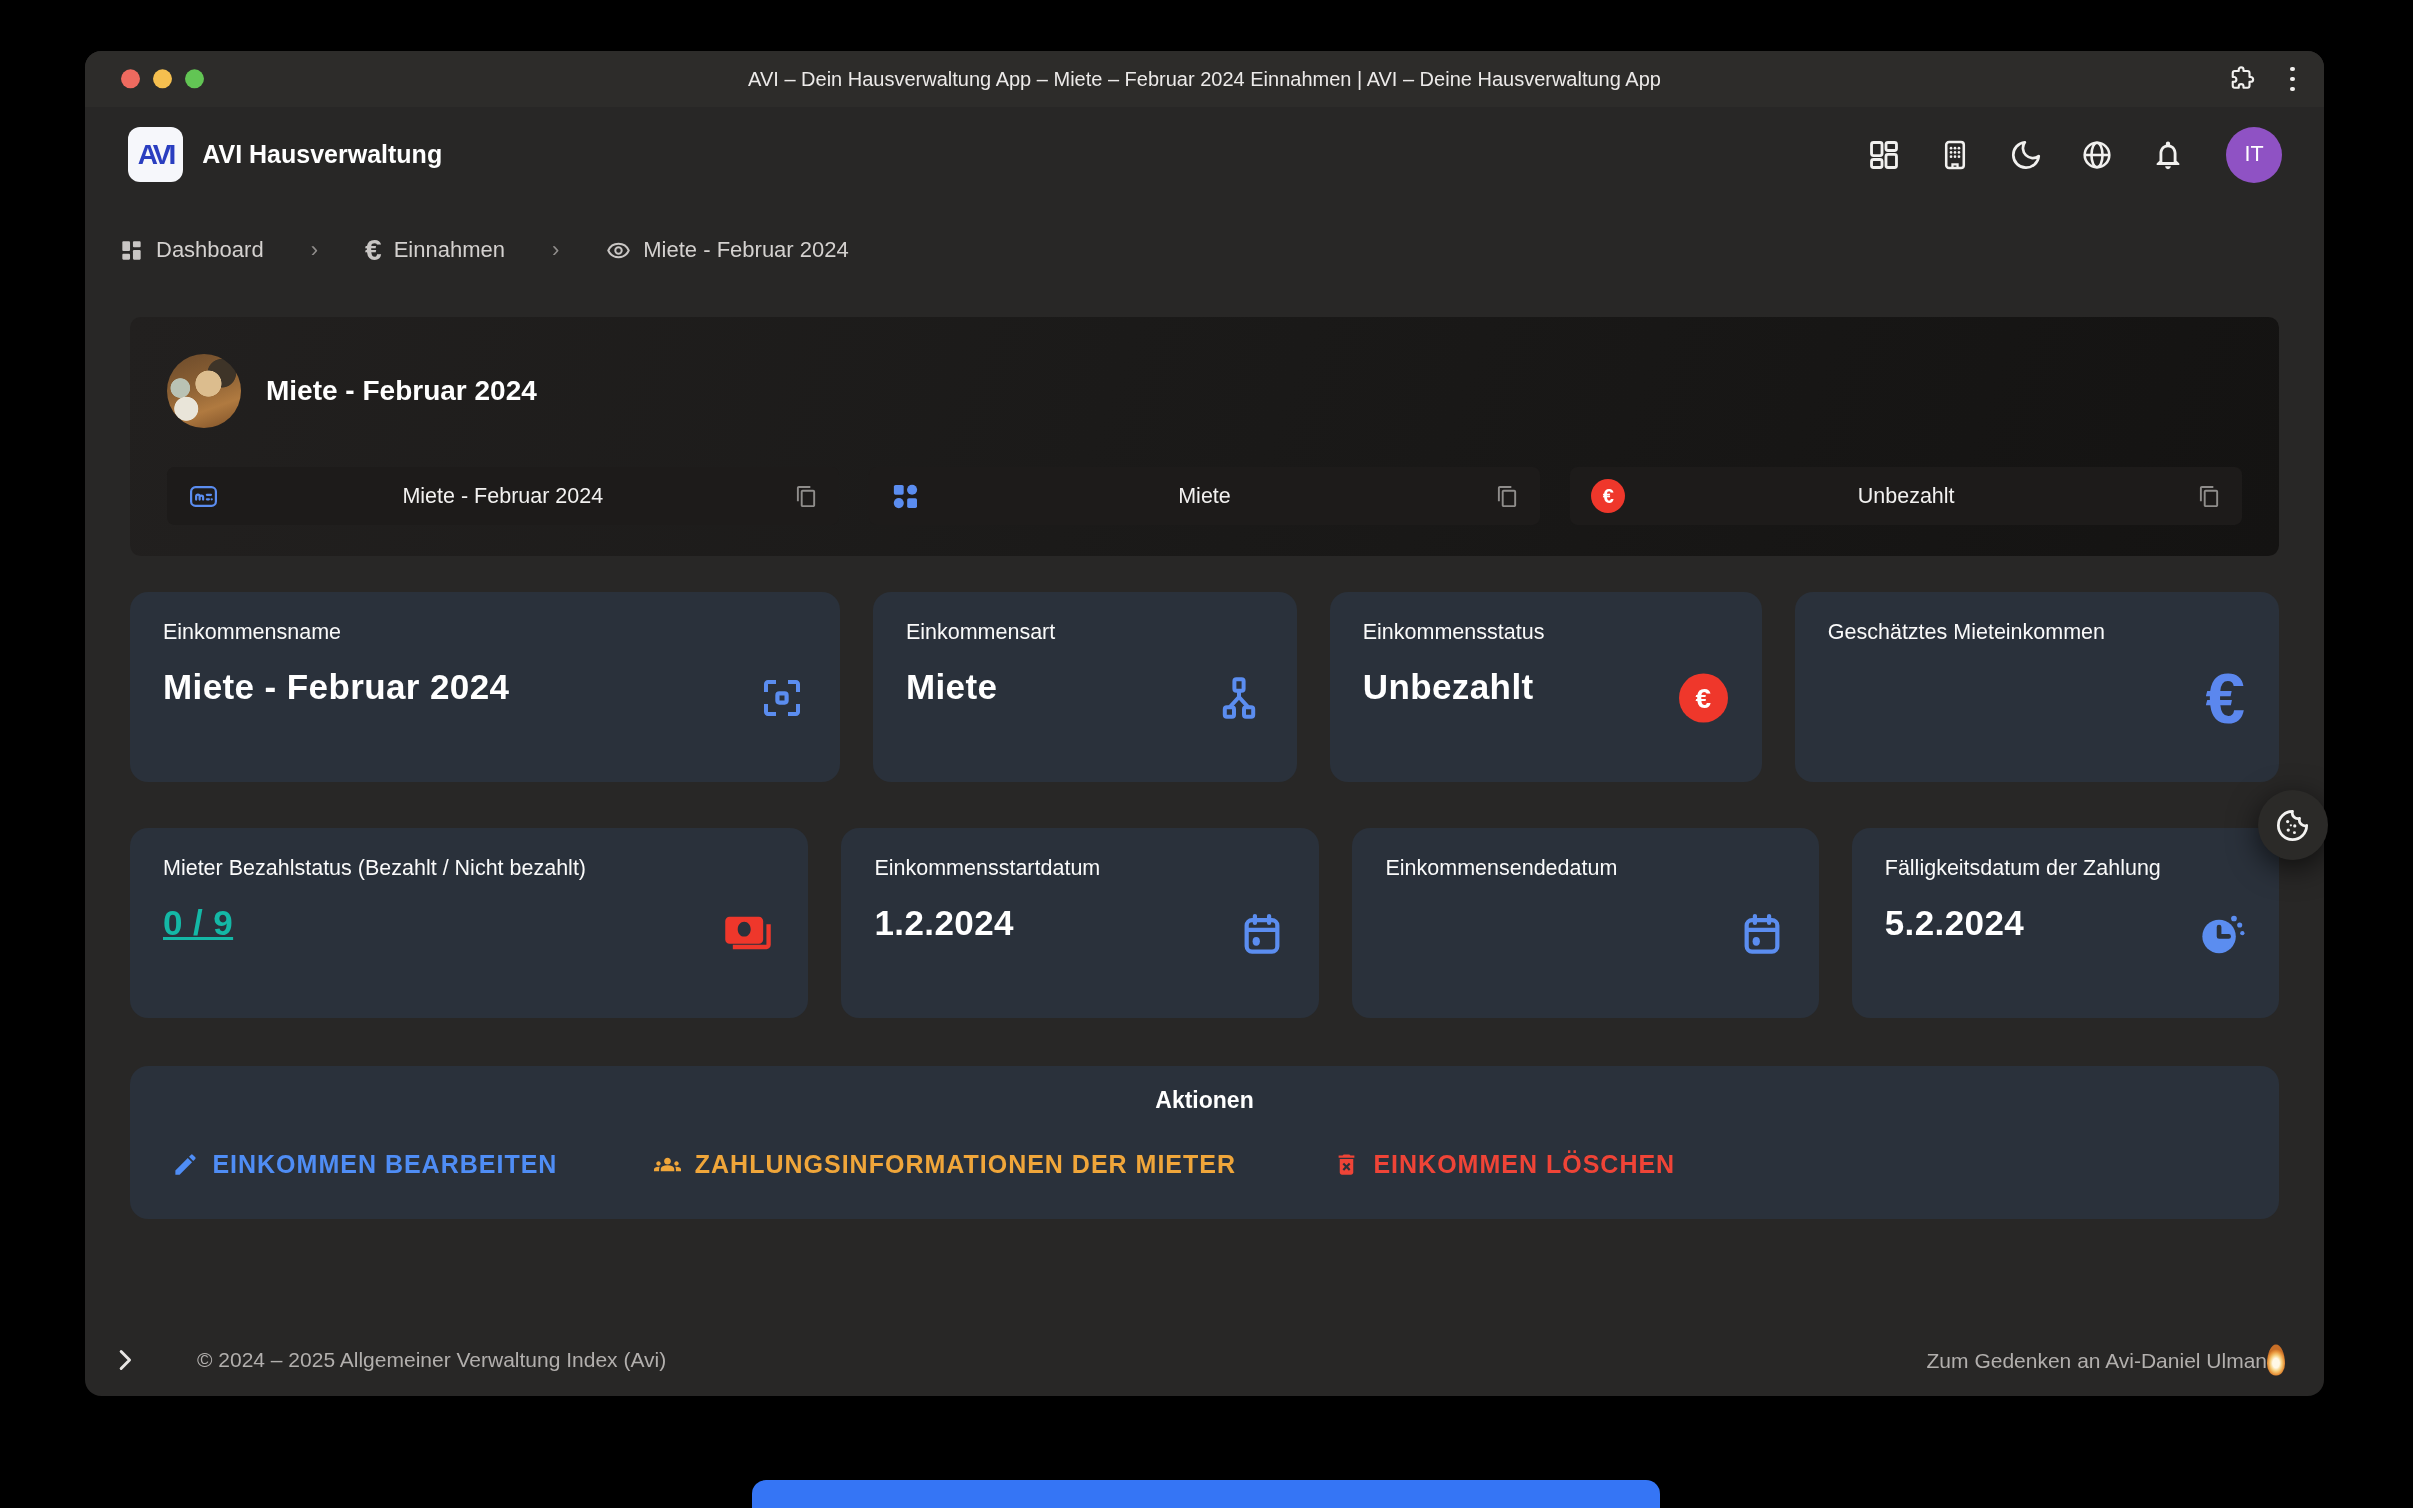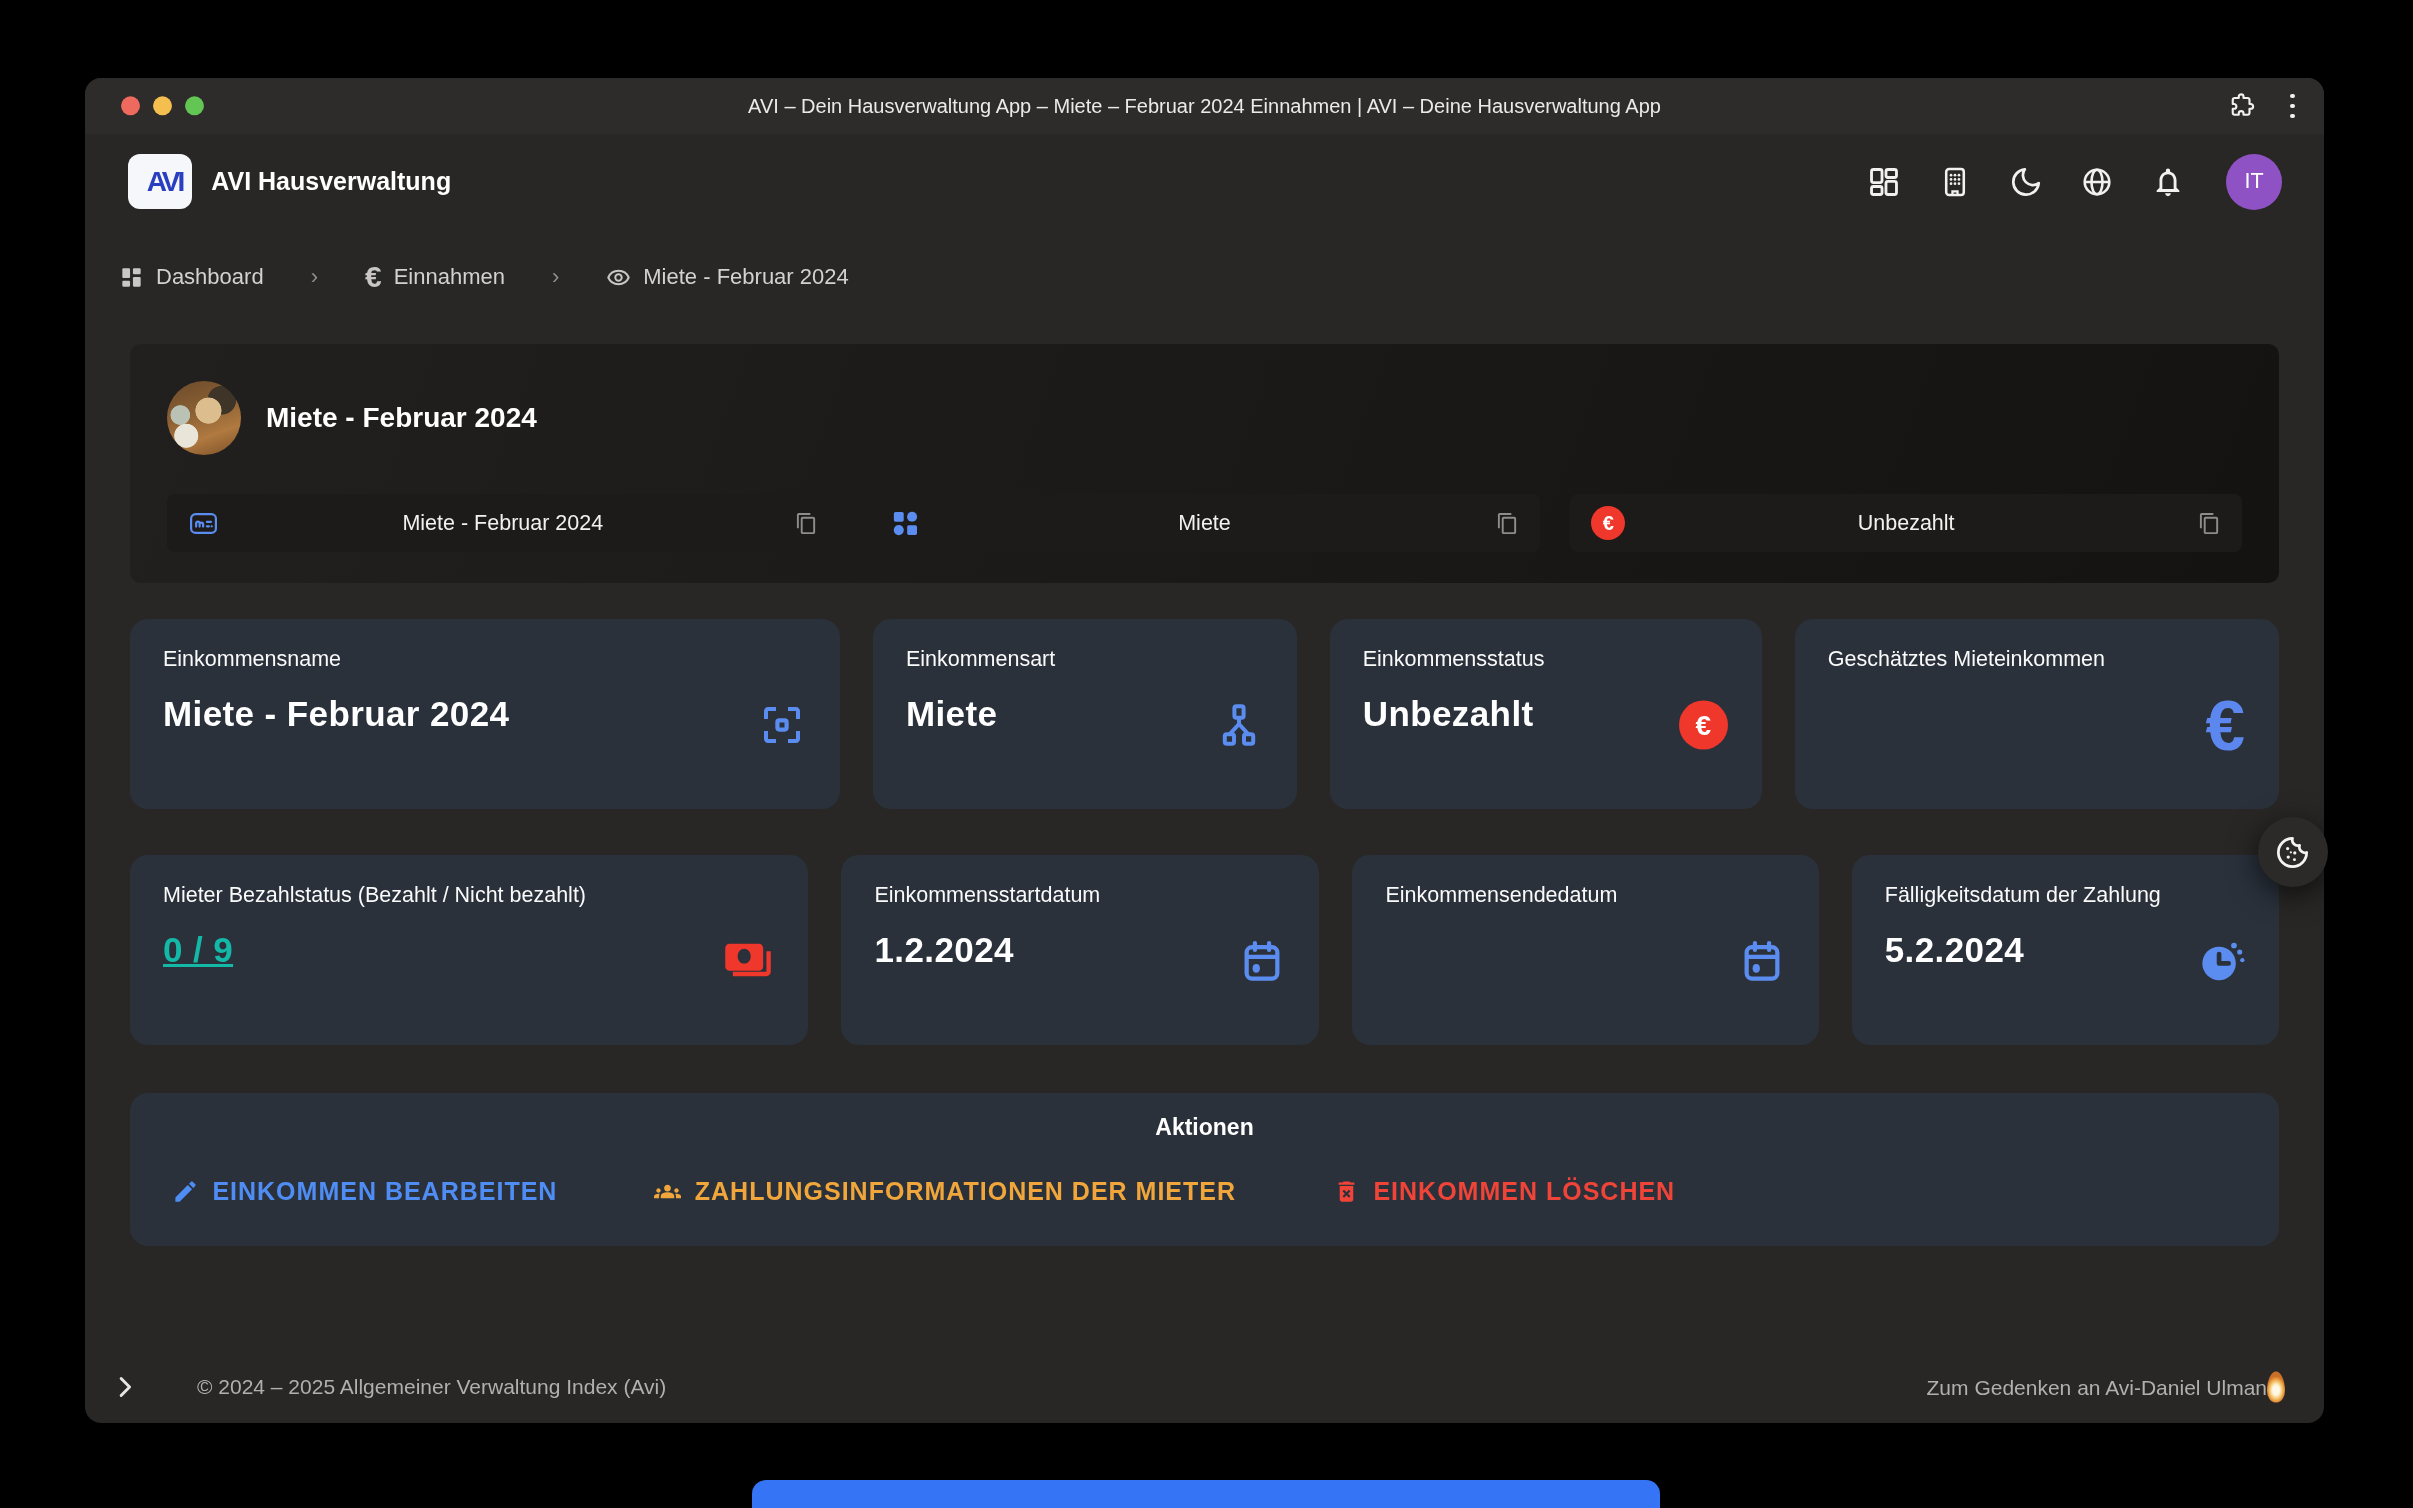--- a/index.html
+++ b/index.html
@@ -1,38 +1,38 @@
 <!DOCTYPE html>
 <html style="font-size:12px"><head>
 <meta charset="utf-8">
 <style>
   html,body{margin:0;padding:0;background:#000;width:2413px;height:1508px;overflow:hidden;
     font-family:"Liberation Sans","DejaVu Sans",sans-serif;}
   .stage{position:relative;width:2413px;height:1508px;background:#000;}
 
   
   .window{position:absolute;left:85px;top:51px;width:2239px;height:1345px;
-    background:#282726;border-radius:16.3px;margin-top:27px;}
+    background:#282726;border-radius:16.3px;}
   .titlebar{position:relative;height:56px;background:#2d2c2a;border-radius:16.3px 16.3px 0 0;}
   .lights{position:absolute;left:36px;top:50%;transform:translateY(-50%);display:flex;gap:12.6px;}
   .light{width:19.3px;height:19.3px;border-radius:50%;}
   .light.red{background:#ee6a5f}.light.yellow{background:#f5bf4f}.light.green{background:#62c554}
   .tab-title{position:absolute;left:50%;top:50%;transform:translate(-50%,-50%);
     color:#eceae9;font-size:20px;white-space:nowrap;}
   .tb-ic{position:absolute;top:50%;transform:translateY(-50%);color:#f2f1ef;}
   .tb-ic svg{display:block}
   .ext{right:68px;width:30px;height:30px;}
   .dots{right:16.3px;width:30px;height:30px;display:flex;align-items:center;justify-content:center;flex-direction:column;gap:5.2px;}
   .dot3{width:4.8px;height:4.8px;border-radius:50%;background:#f2f1ef;}
 
   
   .appheader{height:95px;padding:0 42px 0 43px;display:flex;align-items:center;justify-content:space-between;}
   .brand{display:flex;align-items:center;gap:19.3px;}
   .logo{width:55px;height:55px;background:#f6f7fb;border-radius:12px;display:flex;align-items:center;justify-content:center;
-    color:#2a3ec0;font-weight:700;font-size:28px;letter-spacing:-3px;padding-left:9px;}
+    color:#2a3ec0;font-weight:700;font-size:28px;letter-spacing:-3px;}
   .app-title{color:#fff;font-weight:700;font-size:25px;}
   .hicons{display:flex;align-items:center;gap:37px;}
   .hbtn{width:34px;height:34px;color:#f2f1ef;cursor:pointer;}
   .hbtn svg{display:block;width:100%;height:100%;}
   .avatar{width:56px;height:56px;border-radius:50%;background:#8f52c4;display:flex;align-items:center;justify-content:center;
     color:#fff;font-size:21.5px;margin-left:4.5px;}
 
   
   .breadcrumb{margin:30px 0 0 34px;height:36px;display:flex;align-items:center;color:#d4d1cf;font-size:22px;gap:26px;}
   .bc-item{display:flex;align-items:center;gap:12px;}

